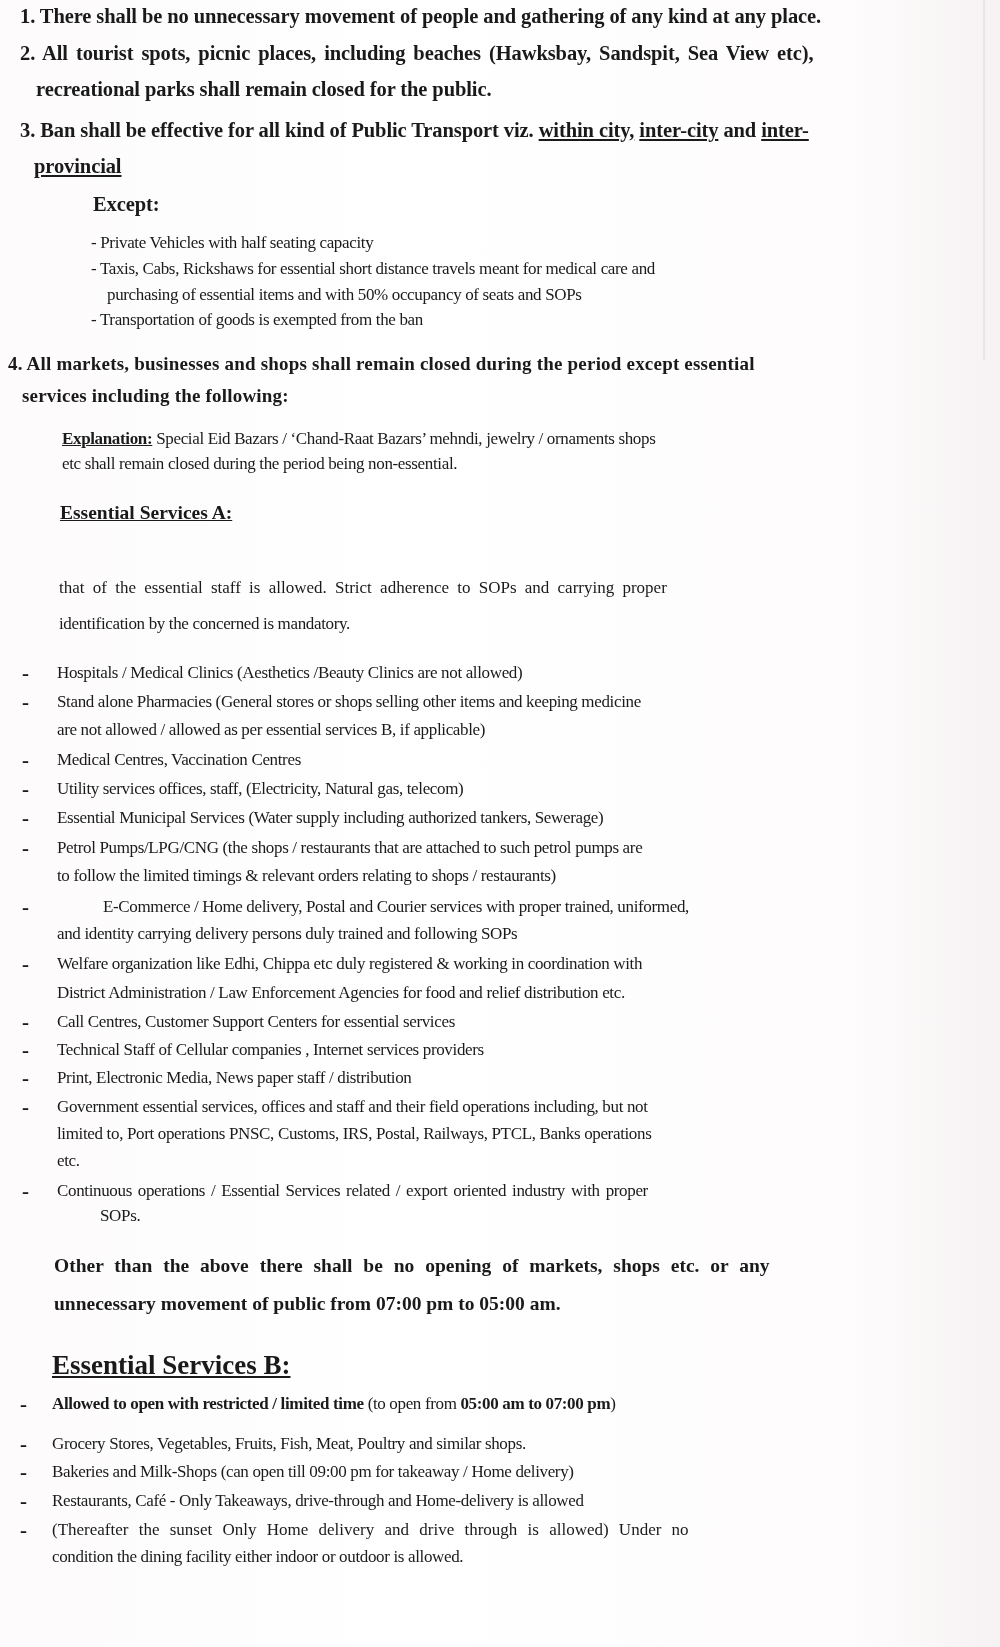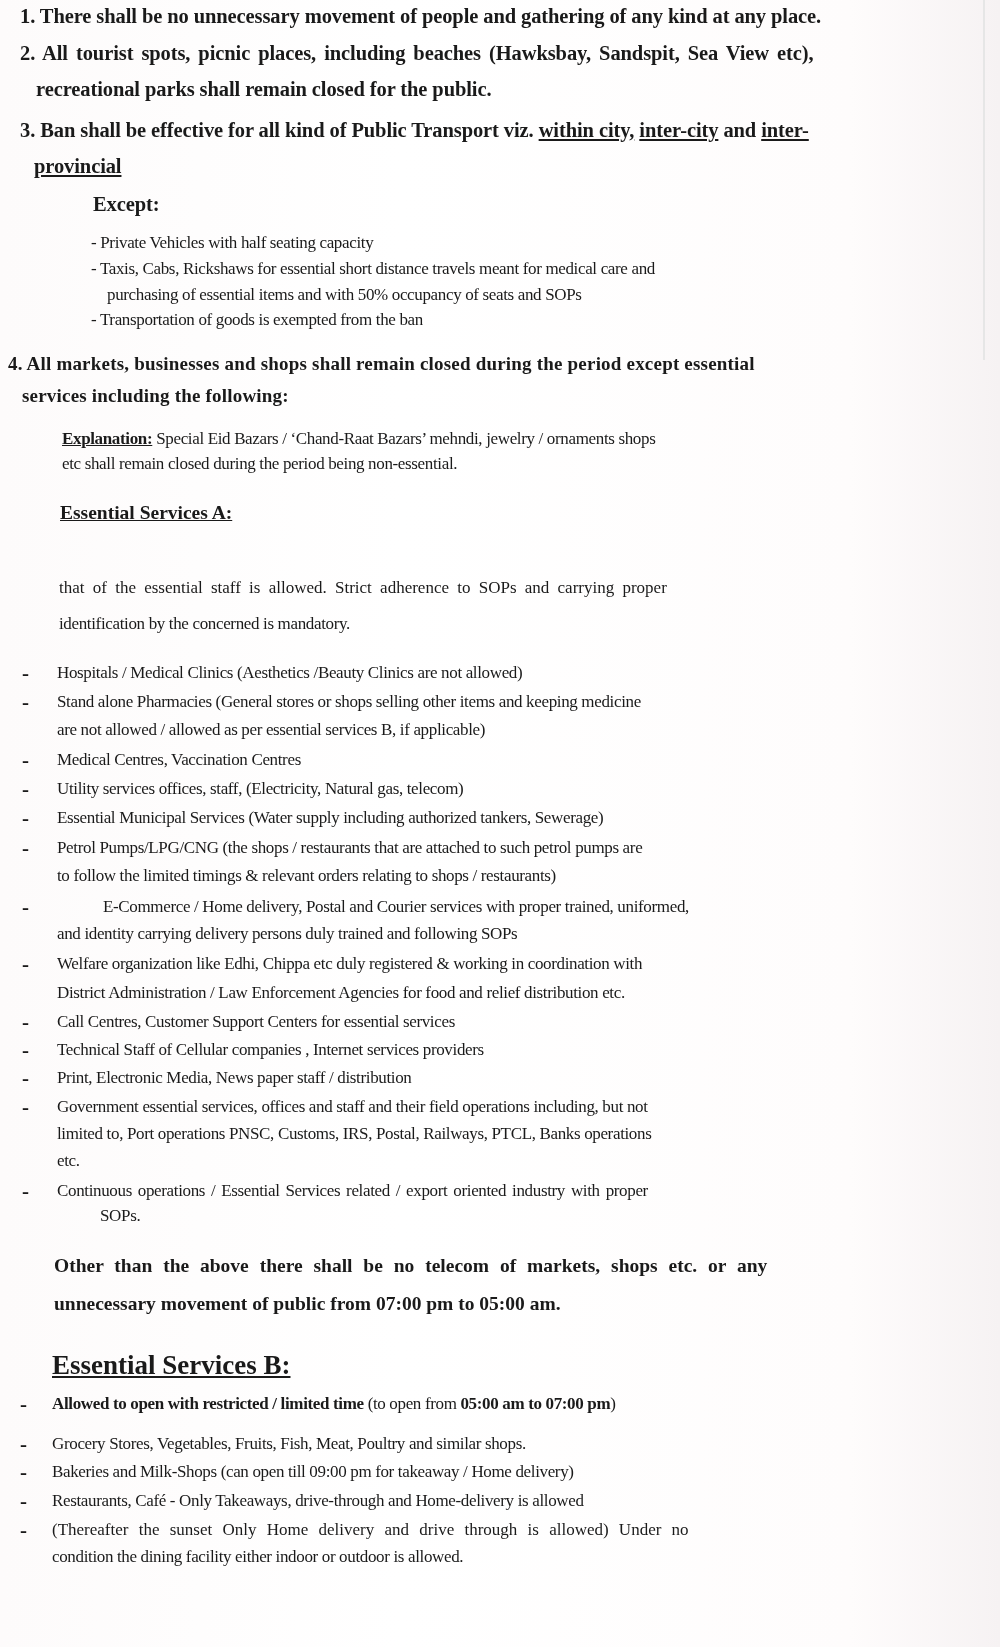--- a/index.html
+++ b/index.html
@@ -99,21 +99,21 @@
     <div class="dash" style="left:22px; top:1094px;">-</div>
     <div class="line txt tight" style="left:57px; top:1094px;">Government essential services, offices and staff and their field operations including, but not</div>
     <div class="line txt tight" style="left:57px; top:1121px;">limited to, Port operations PNSC, Customs, IRS, Postal, Railways, PTCL, Banks operations</div>
     <div class="line txt tight" style="left:57px; top:1148px;">etc.</div>
 
     <div class="dash" style="left:22px; top:1178px;">-</div>
     <div class="line txt tight" style="left:57px; top:1178px; word-spacing:2px;">Continuous operations / Essential Services related / export oriented industry with proper</div>
     <div class="line txt tight" style="left:57px; top:1203px;margin-left:43px;">SOPs.</div>
   </div>
 
-  <div class="line b" style="left:54px; top:1253px; font-size:19.5px; word-spacing:6px;">Other than the above there shall be no telecom of markets, shops etc. or any</div>
+  <div class="line b" style="left:54px; top:1253px; font-size:19.5px; word-spacing:6px;">Other than the above there shall be no opening of markets, shops etc. or any</div>
   <div class="line b" style="left:54px; top:1291px; font-size:19.5px;">unnecessary movement of public from 07:00 pm to 05:00 am.</div>
 
   <div class="line b u" style="left:52px; top:1352px; font-size:27px;">Essential Services B:</div>
 
   <div>
     <div class="dash" style="left:20px; top:1391px;">-</div>
     <div class="line txt tight" style="left:52px; top:1391px;">
       <span class="b">Allowed to open with restricted / limited time</span><span> (to open from </span><span class="b">05:00 am to 07:00 pm</span><span>)</span>
     </div>
 

